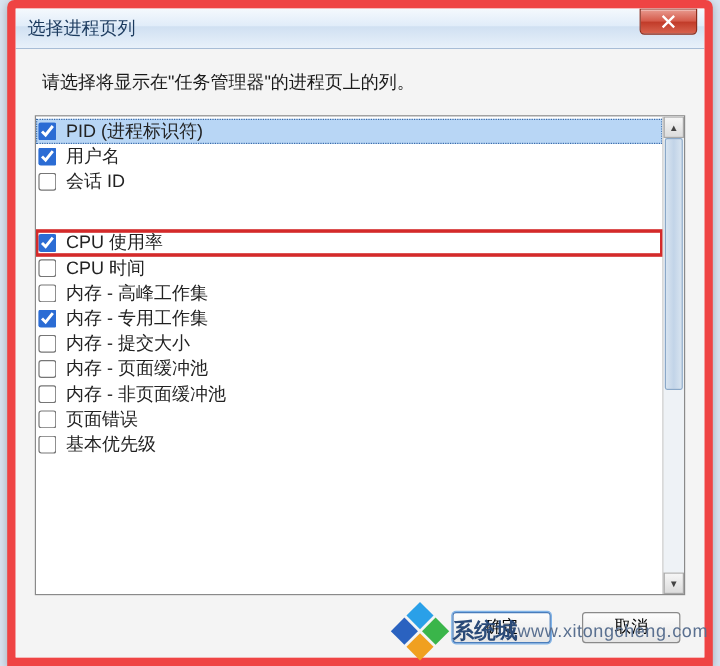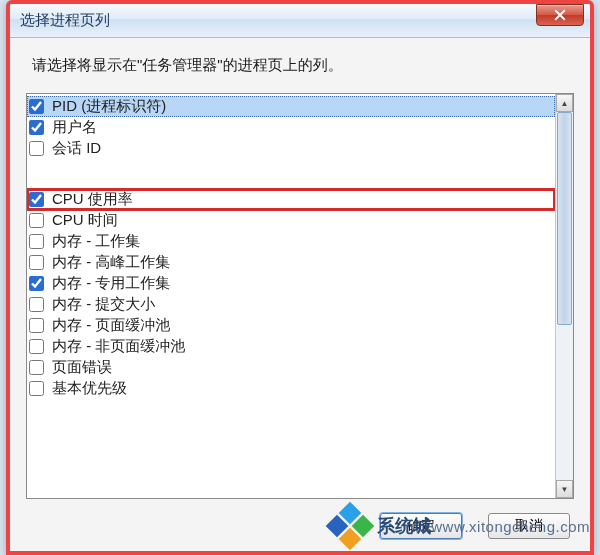--- a/index.html
+++ b/index.html
@@ -11,21 +11,21 @@
       height: 555px;
       position: relative;
     }
     .window {
       position: absolute;
       top: 0;
       left: 6px;
       width: 588px;
       height: 555px;
       background: #fff;
-      border: 4px solid #ef4444;
+      border: 7px solid #ef4444;
       border-radius: 6px 6px 0 0;
       box-shadow: 0 2px 8px rgba(0,0,0,0.25);
       overflow: hidden;
     }
     .titlebar {
       height: 34px;
       background: linear-gradient(to bottom, #f5f9fd 0%, #e0ecf9 45%, #d0e0f2 46%, #e8f1fa 100%);
       border-bottom: 1px solid #a8bdd6;
       display: flex;
       align-items: center;
@@ -218,24 +218,20 @@
             <input type="checkbox" style="">
             <span>会话 ID</span>
           </div>
           <div class="item-row highlighted">
             <input type="checkbox" checked="" style="">
             <span>CPU 使用率</span>
           </div>
           <div class="item-row">
             <input type="checkbox" style="">
             <span>CPU 时间</span>
-          </div>
-          <div class="item-row">
-            <input type="checkbox" style="">
-            <span>内存 - 工作集</span>
           </div>
           <div class="item-row">
             <input type="checkbox" style="">
             <span>内存 - 高峰工作集</span>
           </div>
           <div class="item-row">
             <input type="checkbox" checked="" style="">
             <span>内存 - 专用工作集</span>
           </div>
           <div class="item-row">

